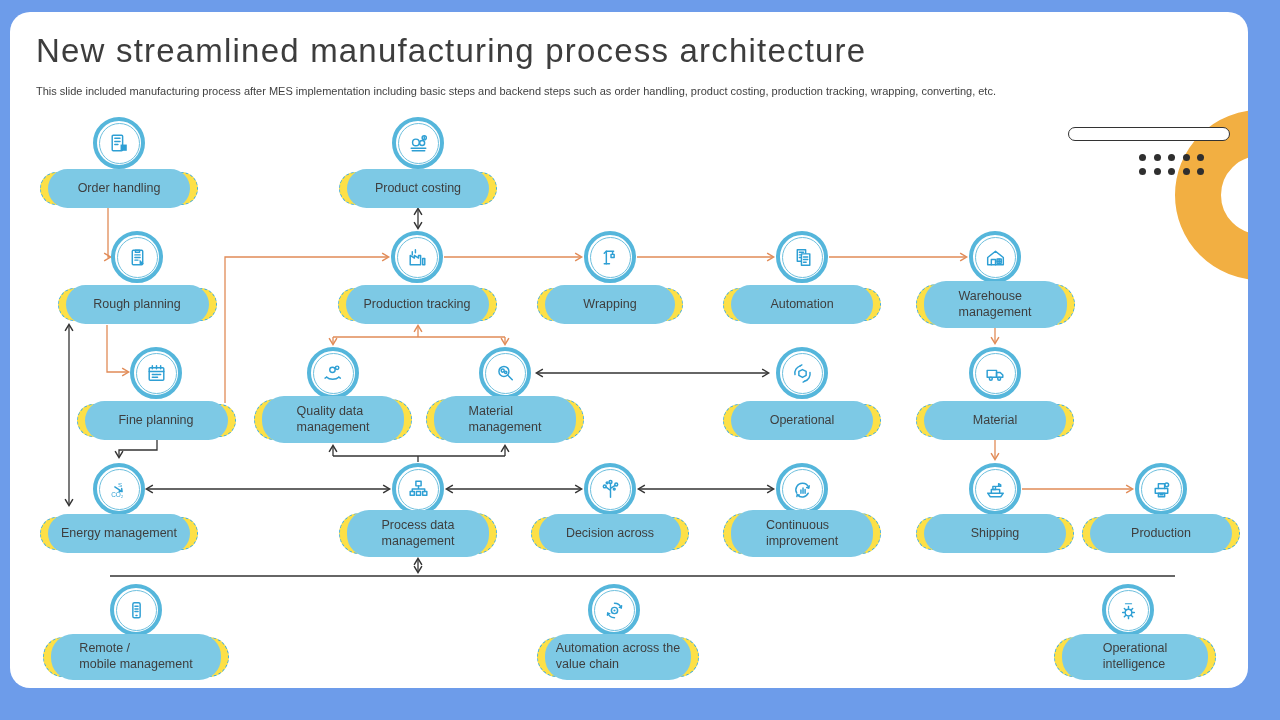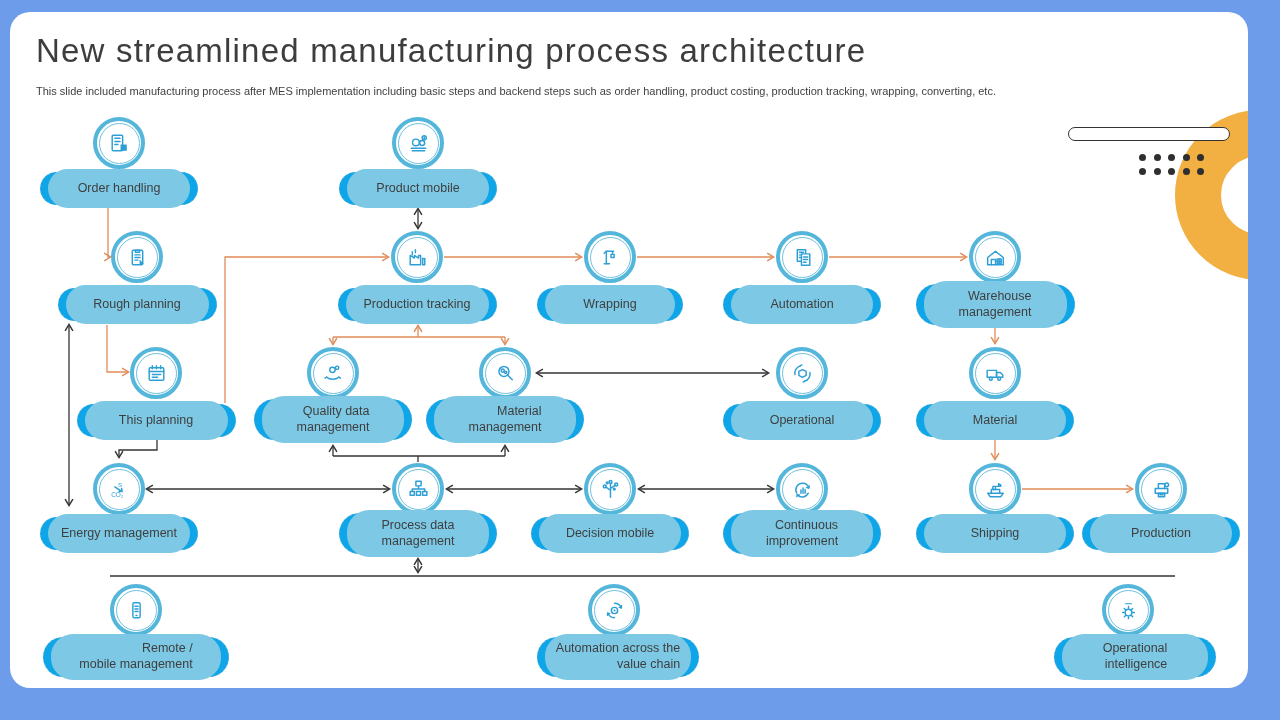--- a/index.html
+++ b/index.html
@@ -9,21 +9,21 @@
   .subtitle{position:absolute;left:26px;top:73px;font-size:11px;color:#414141;white-space:nowrap;}
   
   .donut{position:absolute;left:1165px;top:98px;width:170px;height:170px;border:46px solid #F2AF42;border-radius:50%;box-sizing:border-box;}
   .deco-pill{position:absolute;left:1058px;top:115px;width:160px;height:12px;border:1.4px solid #333;border-radius:8px;background:#fff;}
   .dots{position:absolute;left:1129px;top:142px;display:grid;grid-template-columns:repeat(5,7px);grid-auto-rows:7px;column-gap:7.6px;row-gap:7px;}
   .dots i{width:7px;height:7px;border-radius:50%;background:#2F2F2F;}
   
   .connectors{position:absolute;left:0;top:0;z-index:1;pointer-events:none;}
   .node-circle{position:absolute;width:52px;height:52px;border-radius:50%;border:4px solid #55B6DB;background:#fff;box-sizing:border-box;display:flex;align-items:center;justify-content:center;z-index:2;}
   .node-circle::after{content:"";position:absolute;inset:1.5px;border:1px solid #6FC0DE;border-radius:50%;}
-  .node-label{position:absolute;background:#0ea5e9;border:1.3px dashed #45ACD6;display:flex;align-items:center;justify-content:center;text-align:right;font-size:12.5px;line-height:1.26;color:#3E3E3E;z-index:2;box-sizing:border-box;white-space:pre-line;}
+  .node-label{position:absolute;background:#fde047;border:1.3px dashed #45ACD6;display:flex;align-items:center;justify-content:center;text-align:left;font-size:12.5px;line-height:1.26;color:#3E3E3E;z-index:2;box-sizing:border-box;white-space:pre-line;}
   .node-label::before{content:"";position:absolute;left:7px;right:7px;top:-4px;bottom:-4px;background:#7DC9E5;border-radius:22px;z-index:-1;}
   .footer{position:absolute;left:0;top:699px;width:100%;text-align:center;font-size:11px;font-weight:600;color:#F2F6FF;letter-spacing:0.2px;}
 </style>
 </head>
 <body>
 
 <div class="page">
   <div class="card">
     <div class="donut"></div>
     <div class="deco-pill"></div>
@@ -105,21 +105,21 @@
         <svg viewBox="0 0 24 24" width="25" height="25">
           <g stroke="#2E9FD4" fill="none" stroke-width="1.4" stroke-linecap="round" stroke-linejoin="round">
             <circle cx="9.5" cy="11" r="3.2"></circle>
             <circle cx="15.5" cy="11.5" r="2.4"></circle>
             <path d="M5 16.5h14M6 19h12"></path>
             <circle cx="17.5" cy="6.5" r="2"></circle>
             <path d="M17.5 5.6v1.8"></path>
           </g>
         </svg>
       </div>
-      <div class="node-label" style="left: 339px; top: 172px; width: 158px; height: 33px; border-radius: 16.5px;">Product mobile</div>
+      <div class="node-label" style="left: 339px; top: 172px; width: 158px; height: 33px; border-radius: 16.5px;">Product costing</div>
       <div class="node-circle" style="left: 111px; top: 231px;">
         <svg viewBox="0 0 24 24" width="25" height="25">
           <g stroke="#2E9FD4" fill="none" stroke-width="1.4" stroke-linecap="round" stroke-linejoin="round">
             <rect x="7" y="5" width="10" height="14" rx="1"></rect>
             <path d="M10 5h4v2h-4z"></path>
             <path d="M9.5 9.5h5M9.5 12h5M9.5 14.5h3"></path>
             <path d="M14 14l4 4-1.6 1-2.4-1z" fill="#2E9FD4" stroke="none"></path>
           </g>
         </svg>
       </div>
@@ -169,21 +169,21 @@
 management</div>
       <div class="node-circle" style="left: 130px; top: 347px;">
         <svg viewBox="0 0 24 24" width="25" height="25">
           <g stroke="#2E9FD4" fill="none" stroke-width="1.4" stroke-linecap="round" stroke-linejoin="round">
             <rect x="5" y="6.5" width="14" height="12" rx="1"></rect>
             <path d="M8 4.5v3M12 4.5v3M16 4.5v3M5 10h14"></path>
             <path d="M8 13h2M11 13h2M14 13h2M8 15.5h2M11 15.5h2"></path>
           </g>
         </svg>
       </div>
-      <div class="node-label" style="left: 76.5px; top: 404px; width: 159px; height: 33px; border-radius: 16.5px;">This planning</div>
+      <div class="node-label" style="left: 76.5px; top: 404px; width: 159px; height: 33px; border-radius: 16.5px;">Fine planning</div>
       <div class="node-circle" style="left: 307px; top: 347px;">
         <svg viewBox="0 0 24 24" width="25" height="25">
           <g stroke="#2E9FD4" fill="none" stroke-width="1.4" stroke-linecap="round" stroke-linejoin="round">
             <circle cx="11" cy="8.5" r="2.6"></circle>
             <circle cx="15.5" cy="6.5" r="1.6"></circle>
             <path d="M5.5 15.5c2.5 2.6 9 2.6 11.5 0"></path>
             <path d="M5.5 15.5l-1.6 1M17 15.5l1.6 1"></path>
           </g>
         </svg>
       </div>
@@ -250,21 +250,21 @@
           <g stroke="#2E9FD4" fill="none" stroke-width="1.4" stroke-linecap="round" stroke-linejoin="round">
             <path d="M12 19.5V9M12 13l-4.5-3.5M12 11l4.5-3M12 9V6"></path>
             <circle cx="6.5" cy="9" r="1.4"></circle>
             <circle cx="17.5" cy="7.2" r="1.4"></circle>
             <circle cx="12" cy="4.8" r="1.4"></circle>
             <circle cx="8.8" cy="5.6" r="0.9"></circle>
             <circle cx="15.6" cy="11.6" r="0.9"></circle>
           </g>
         </svg>
       </div>
-      <div class="node-label" style="left: 531px; top: 517px; width: 158px; height: 33px; border-radius: 16.5px;">Decision mobile</div>
+      <div class="node-label" style="left: 531px; top: 517px; width: 158px; height: 33px; border-radius: 16.5px;">Decision across</div>
       <div class="node-circle" style="left: 776px; top: 463px;">
         <svg viewBox="0 0 24 24" width="25" height="25">
           <g stroke="#2E9FD4" fill="none" stroke-width="1.4" stroke-linecap="round" stroke-linejoin="round">
             <path d="M10.5 12.5v3M12.5 10.5v5M14.5 12v3.5"></path>
             <path d="M6.5 15.5A6.3 6.3 0 0 1 12 6a6.3 6.3 0 0 1 6 4.5"></path>
             <path d="M18 10.5l.5-2M18 10.5l-2-.4"></path>
             <path d="M17.5 15.5A6.3 6.3 0 0 1 7 17"></path>
             <path d="M7 17l-.4 1.8M7 17l1.9.3"></path>
           </g>
         </svg>

